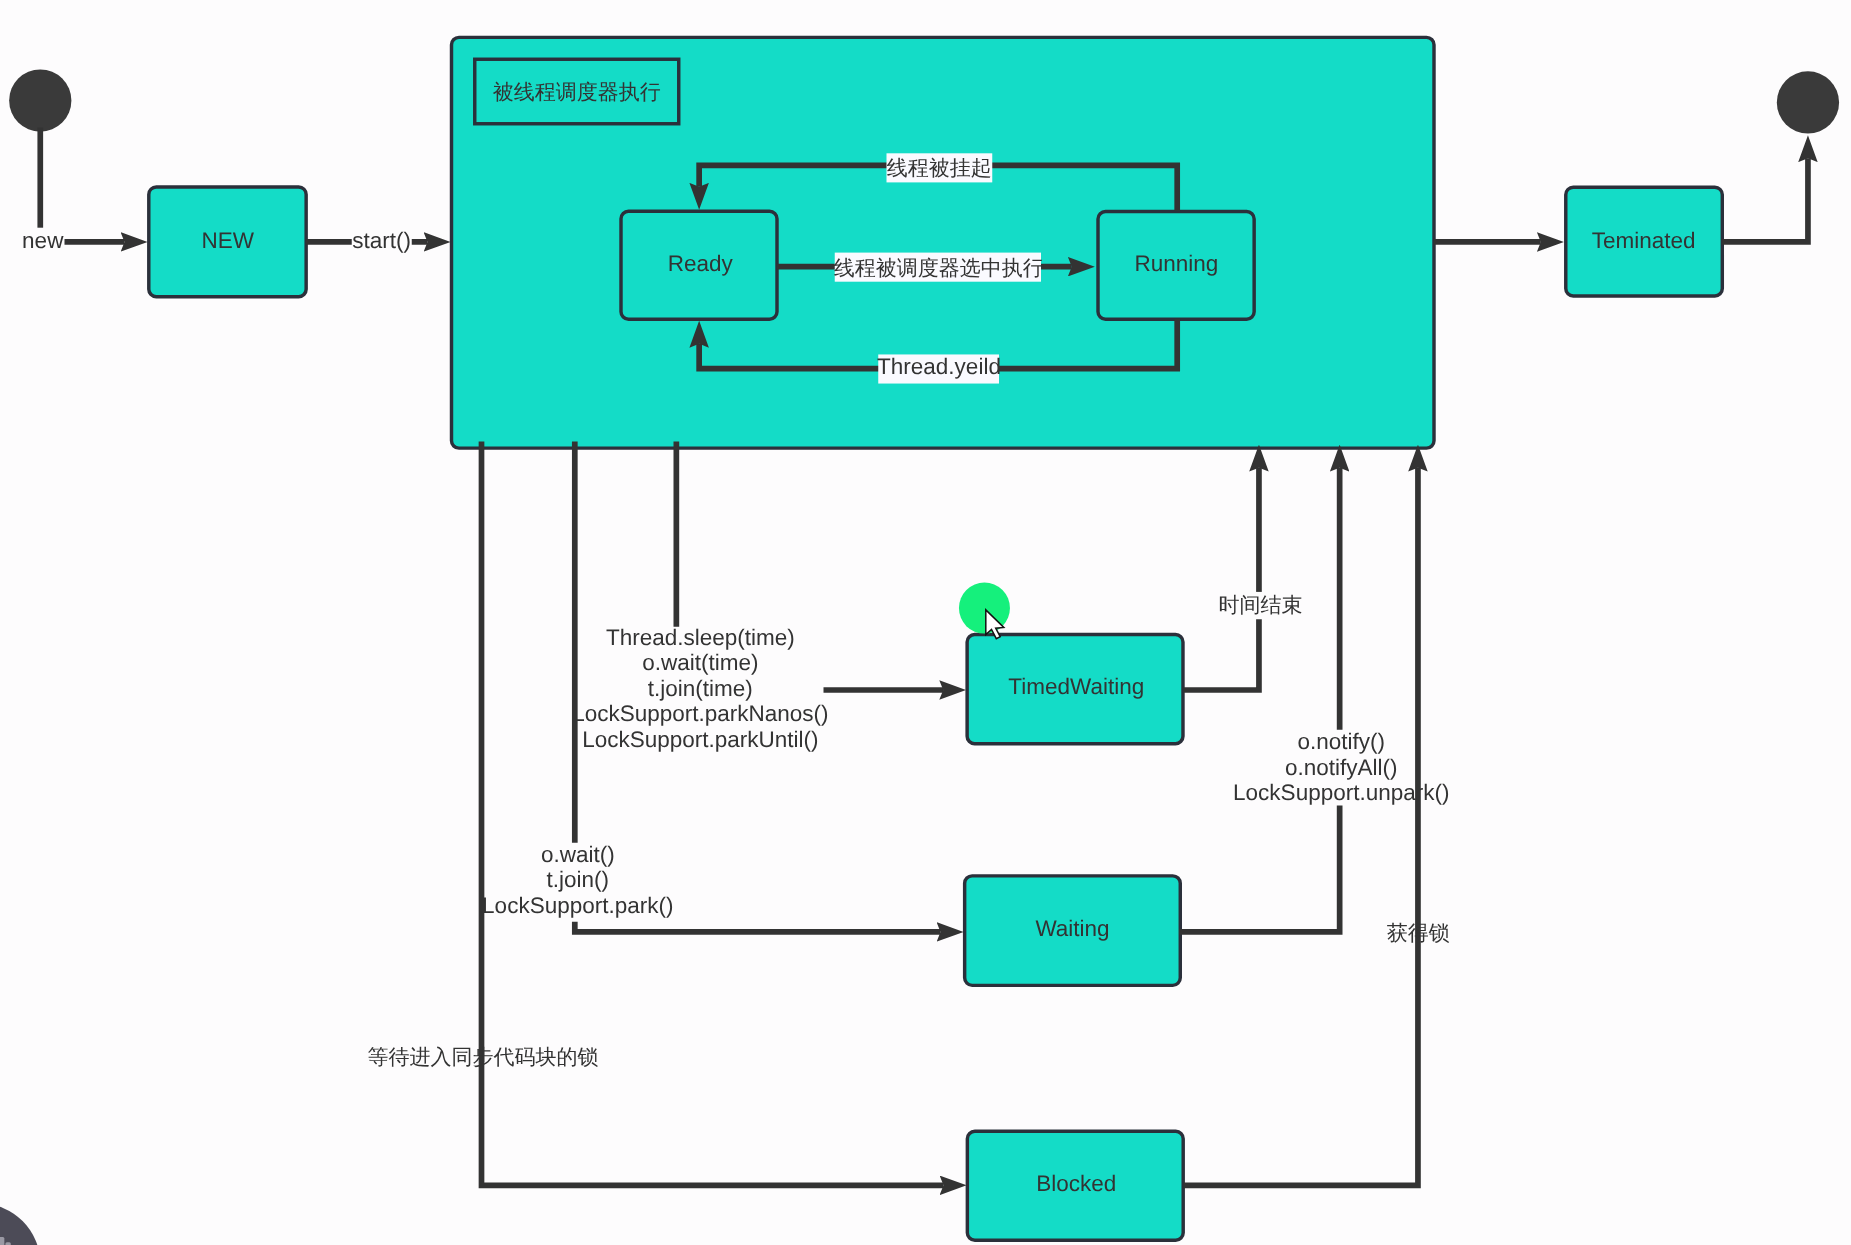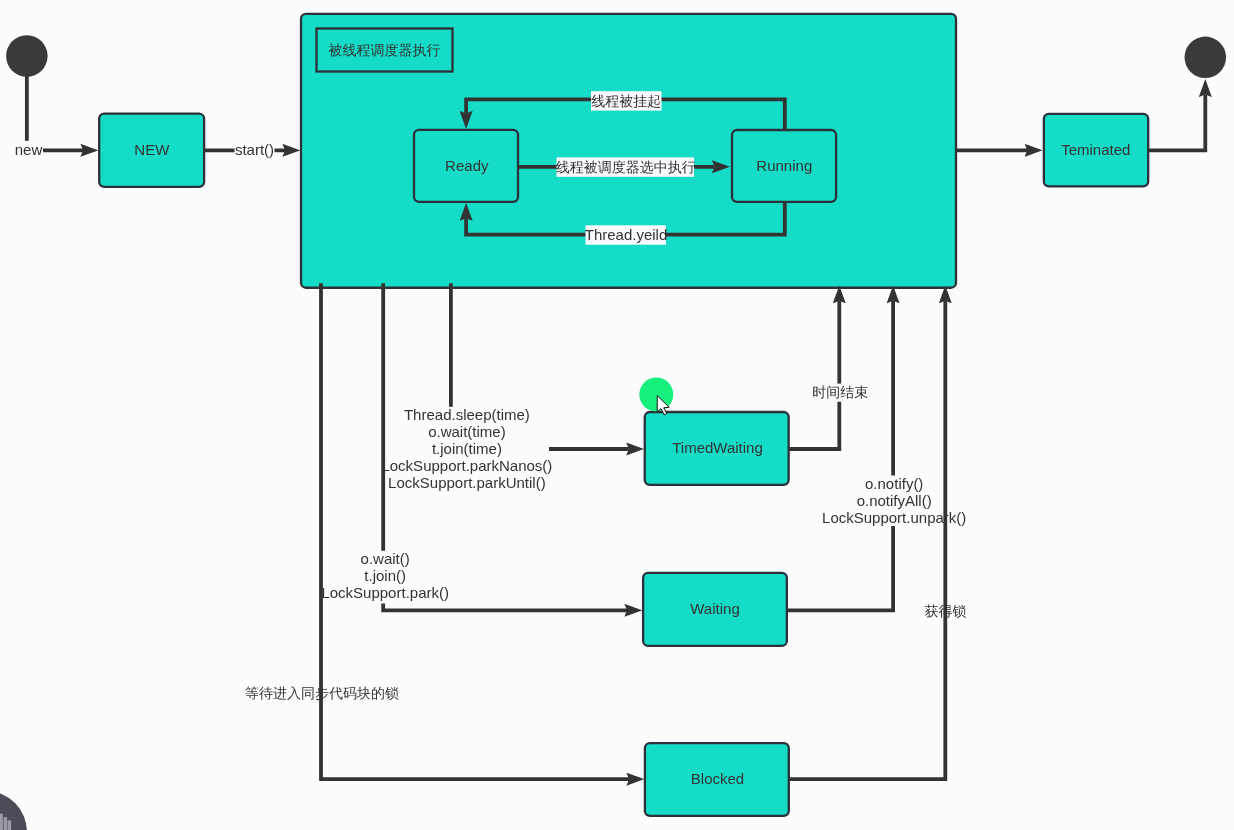--- a/index.html
+++ b/index.html
@@ -1,19 +1,19 @@
 <!DOCTYPE html>
 <html><head>
 <meta charset="utf-8">
 <title>Thread State Diagram</title>
 <style>
   html,body{margin:0;padding:0;}
   body{width:1234px;height:830px;background:#fdfcfd;overflow:hidden;
        font-family:"Liberation Sans",sans-serif;}
-  #stage{position:relative;width:1234px;height:680px;}
+  #stage{position:relative;width:1234px;height:680px;margin-top:11px;}
   svg.diagram{position:absolute;left:0;top:0;width:1234px;height:830px;display:block;}
   text{font-family:"Liberation Sans",sans-serif;}
   .nlabel{font-size:15px;fill:#333333;dominant-baseline:central;text-anchor:middle;}
   .elabel{font-size:15px;fill:#333333;dominant-baseline:central;text-anchor:middle;}
   .cjk{font-size:14px;fill:#333333;dominant-baseline:central;text-anchor:middle;
        font-family:"Liberation Sans",sans-serif;}
   .edge{fill:none;stroke:#333333;stroke-width:3.8;stroke-linecap:butt;}
   .nodebox{fill:#14dcc7;stroke:#2b303b;stroke-width:2.3;}
   .lblbg{fill:#fafaff;}
 </style>

